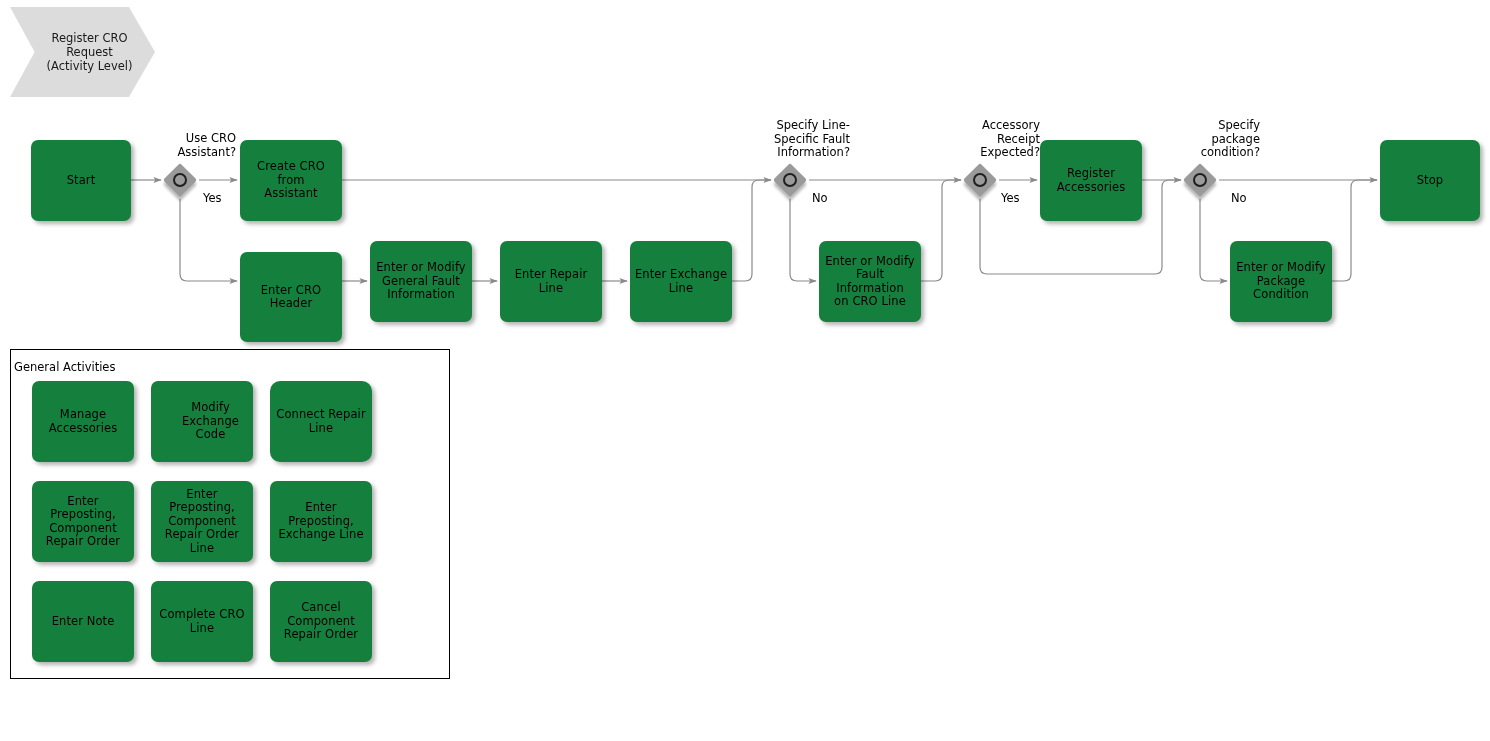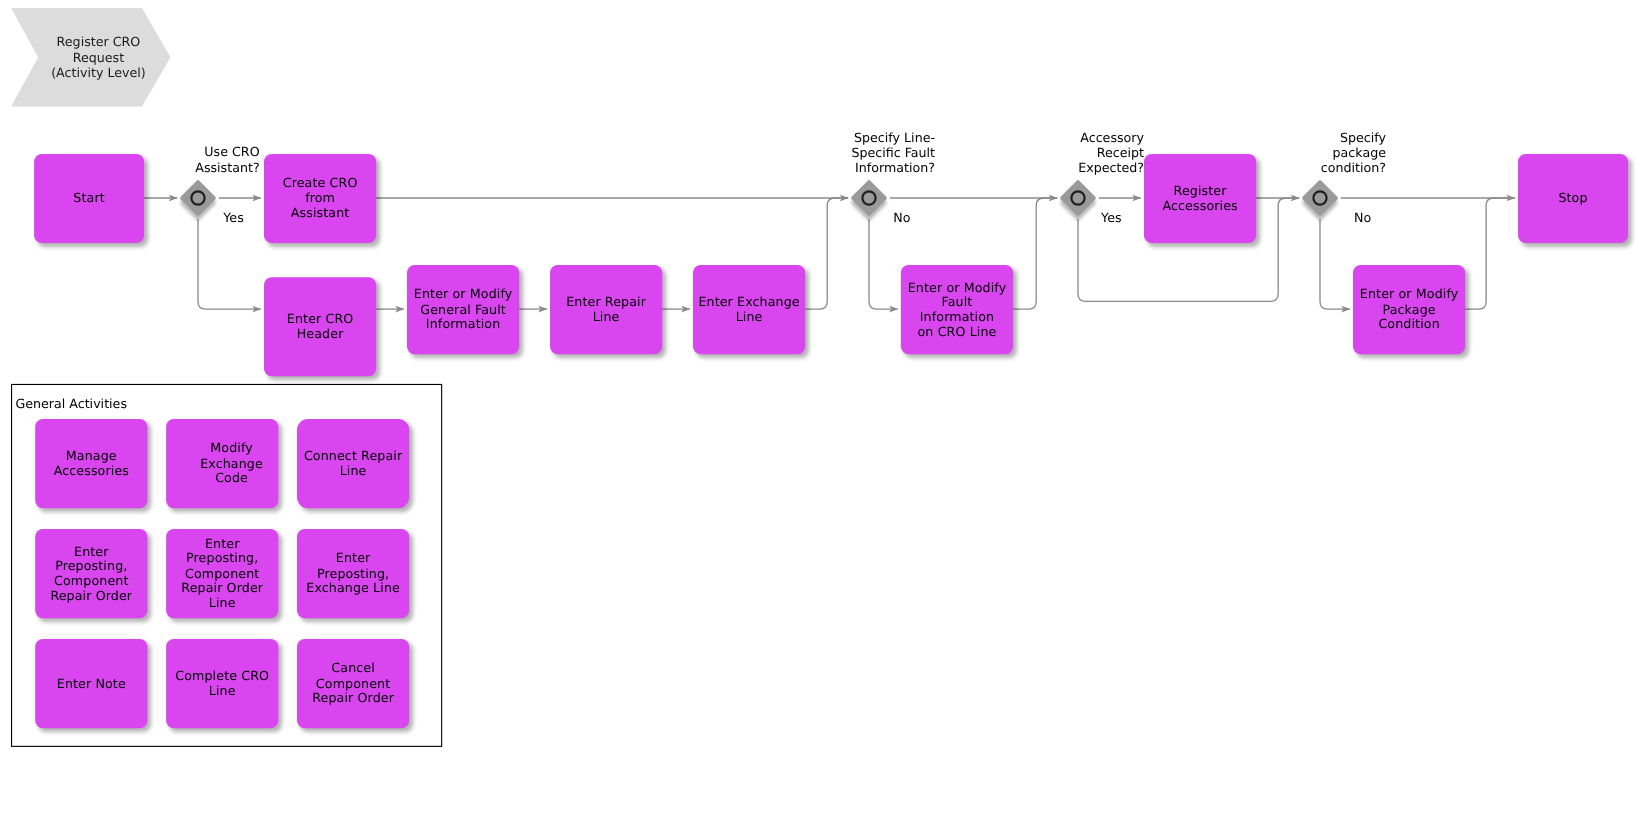--- a/index.html
+++ b/index.html
@@ -25,21 +25,21 @@
     position: absolute;
     left: 0; top: 0;
     width: 1490px;
     height: 741px;
     pointer-events: none;
   }
   
   .task {
     position: absolute;
     box-sizing: border-box;
-    background: #d946ef;
+    background: #15803d;
     border-radius: 7px;
     box-shadow: 3px 3px 4px rgba(0,0,0,0.30);
     display: flex;
     align-items: center;
     justify-content: center;
     text-align: center;
     color: #000000;
     font-size: 11.5px;
     line-height: 13.5px;
     font-family: "DejaVu Sans", sans-serif;
@@ -123,21 +123,21 @@
     color: #1a1a1a;
     white-space: pre-line;
     padding-left: 14px;
   }
 
   
   #general-activities {
     position: absolute;
     left: 10px;
     top: 349px;
-    width: 392px;
+    width: 440px;
     height: 330px;
     box-sizing: border-box;
     border: 1.6px solid #000000;
     background: #ffffff;
   }
   #general-activities .ga-title {
     position: absolute;
     left: 3px;
     top: 11px;
     font-size: 11.5px;

